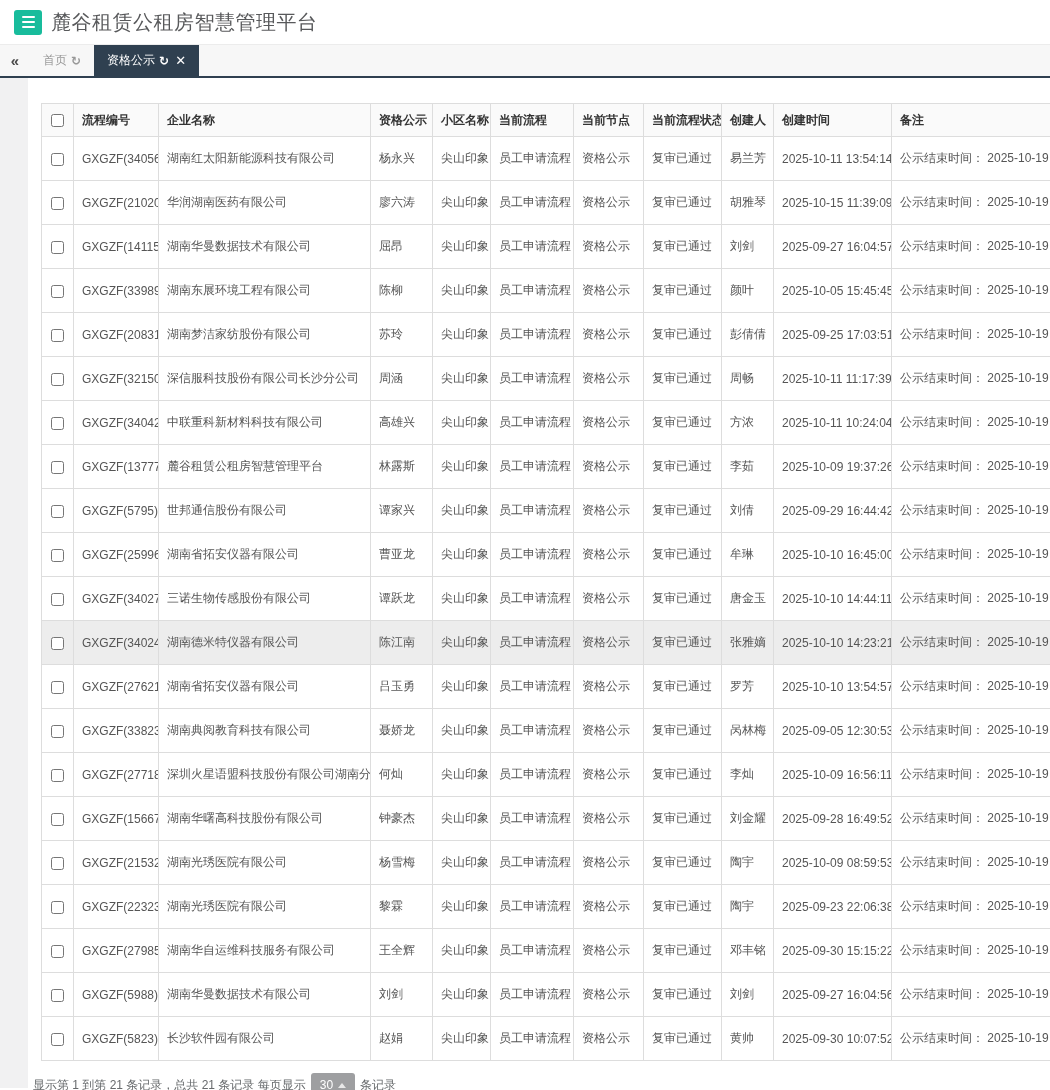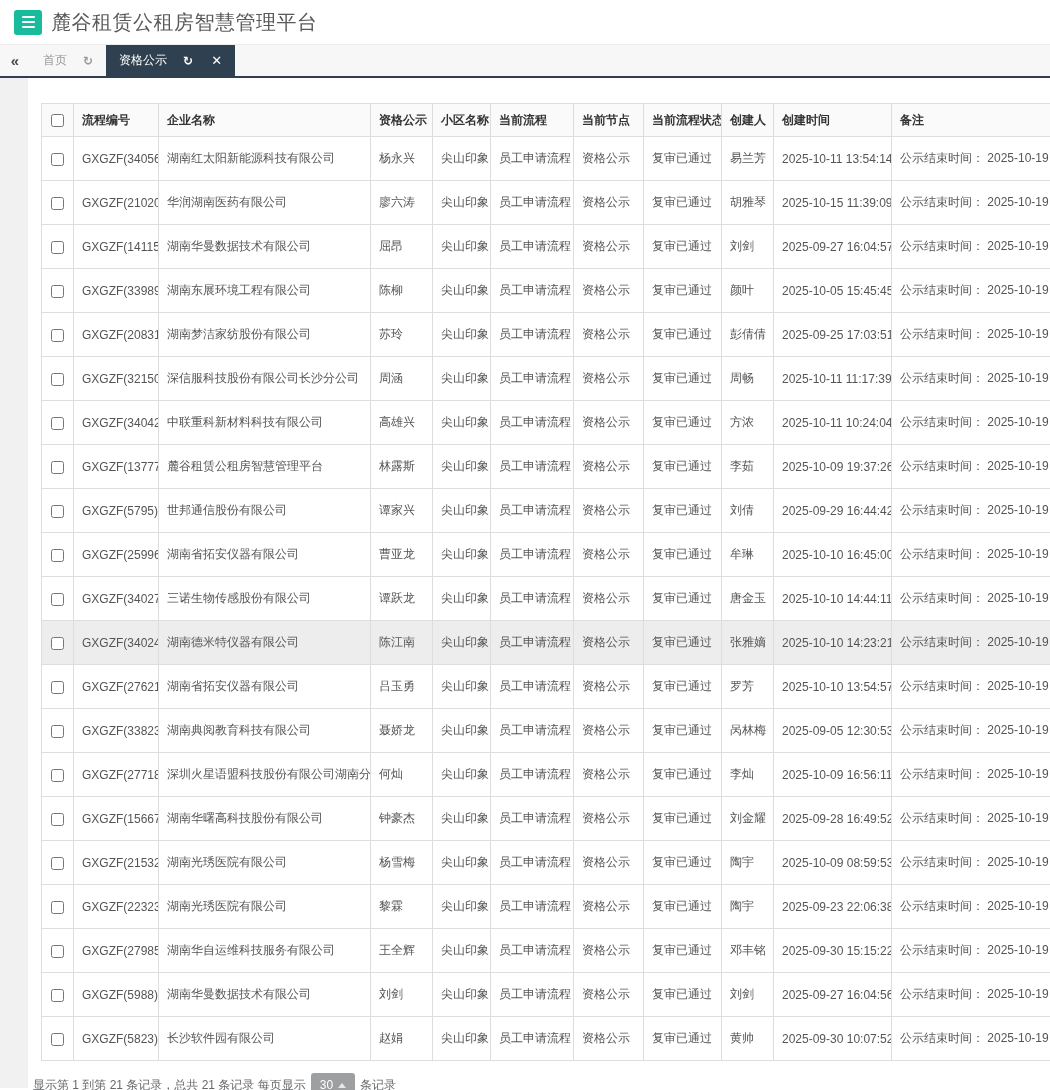--- a/index.html
+++ b/index.html
@@ -22,21 +22,21 @@
   
   .tabbar {
     height:34px; background:#f7f7f7; border-top:1px solid #ececec;
     border-bottom:2px solid #2f4050; display:flex; align-items:stretch;
   }
   .collapse-btn {
     width:30px; display:flex; align-items:center; justify-content:center;
     color:#4a4a4a; font-size:15px; font-weight:bold; cursor:pointer;
   }
   .tab {
-    display:flex; align-items:center; gap:16px; padding:0 13px;
+    display:flex; align-items:center; gap:4px; padding:0 13px;
     font-size:12px; color:#999; cursor:pointer; white-space:nowrap;
   }
   .tab .ricon { font-size:12px; font-weight:bold; }
   .tab.active { background:#2f4050; color:#fff; }
   .tab.active .ricon, .tab.active .xicon { color:#fff; }
   .xicon { font-size:13px; font-weight:bold; margin-left:2px; cursor:pointer; }
 
   
   .content { position:relative; height:1010px; background:#fff; }
   .side-strip { position:absolute; left:0; top:0; width:28px; height:100%; background:#f1f1f2; }

